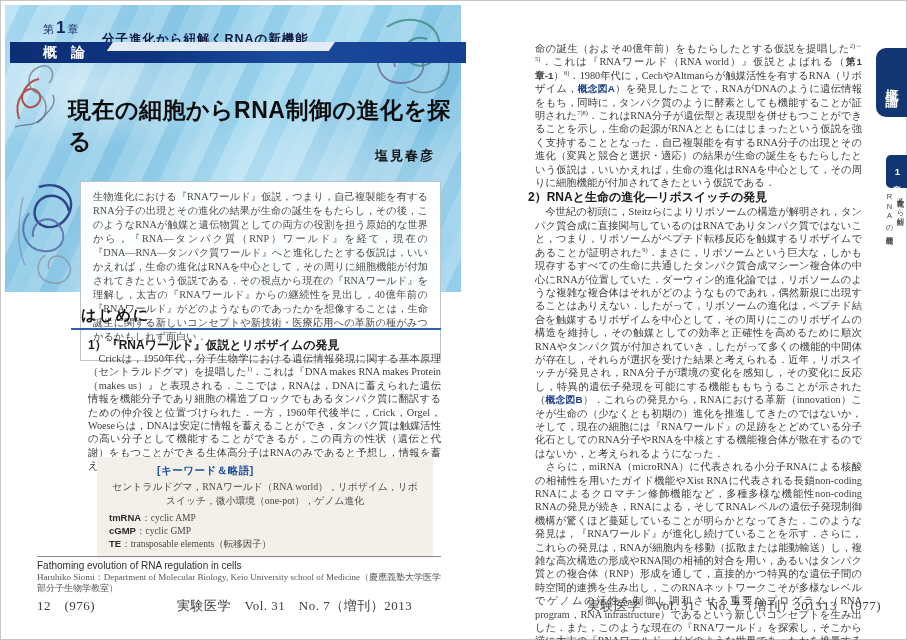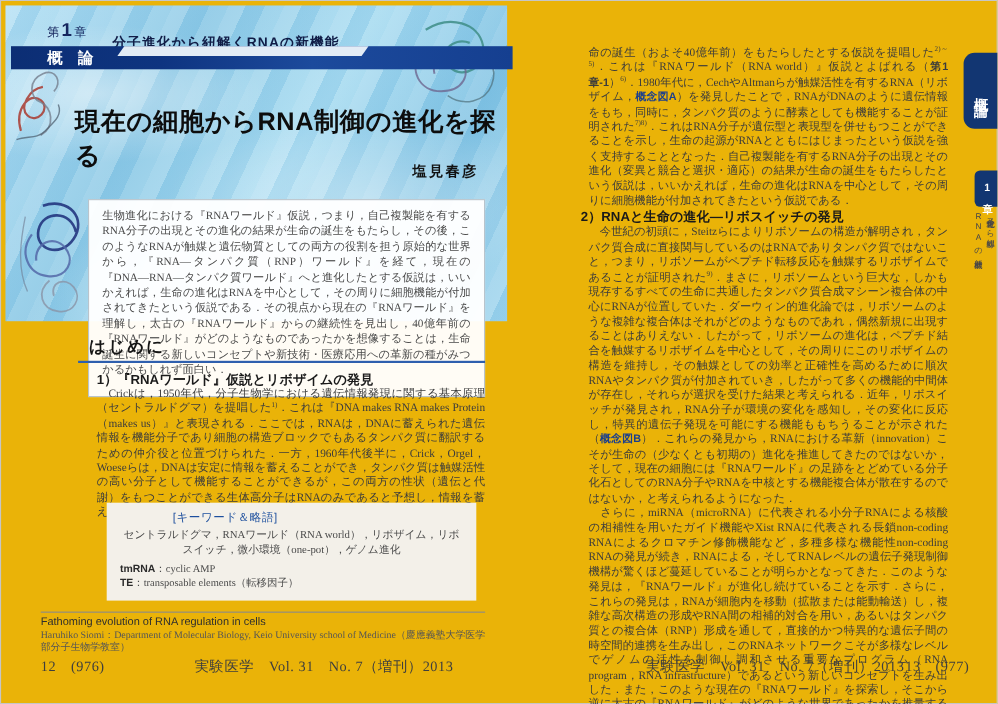--- a/index.html
+++ b/index.html
@@ -1,18 +1,18 @@
 <!DOCTYPE html>
 <html><head>
 <meta charset="utf-8">
 <style>
   html,body{margin:0;padding:0;background:#e9e9e9;}
   #canvas{
     position:relative;width:907px;height:640px;margin:0 auto;
-    background:#eab308;box-shadow:inset 0 0 0 1px #c6c6c6;
+    background:#ffffff;box-shadow:inset 0 0 0 1px #c6c6c6;
     font-family:"Liberation Serif","DejaVu Serif",serif;
     color:#3a3a3a;overflow:hidden;
   }
   .abs{position:absolute;}
   .sans{font-family:"Liberation Sans","DejaVu Sans",sans-serif;}
 
   
   #hero{
     left:5px;top:5px;width:456px;height:287px;
     background:
@@ -49,21 +49,21 @@
   #intro-rule{left:71px;top:328px;width:370px;height:2px;background:#2e5fae;}
   #sub1-heading{left:88px;top:337px;font-size:12px;font-weight:bold;color:#1a1a1a;}
   #left-p1{
     left:88px;top:352px;width:353px;
     font-size:10.3px;line-height:13.4px;text-align:justify;color:#3c3c3c;
   }
   #keyword-box{
     left:97px;top:457px;width:336px;box-sizing:border-box;
     background:#f3f0e9;padding:7px 12px 8px 12px;
   }
-  #keyword-title{font-size:10.5px;font-weight:normal;color:#1d4f9e;letter-spacing:.5px;padding-left:48px;}
+  #keyword-title{font-size:10.5px;font-weight:bold;color:#1d4f9e;letter-spacing:.5px;padding-left:48px;}
   #keyword-terms{font-size:9.8px;line-height:13.5px;color:#4a4a4a;margin-top:2px;text-align:center;}
   #abbr-list{margin-top:5px;font-size:9.5px;line-height:12.8px;color:#4a4a4a;}
   .abbr-name{font-weight:bold;color:#2b2b2b;font-family:"Liberation Sans","DejaVu Sans",sans-serif;}
   #footnote-rule{left:37px;top:556px;width:404px;height:1px;background:#8a8a8a;}
   #footnote-en-title{left:37px;top:560px;font-size:10px;color:#2e2e2e;}
   #footnote-affil{left:37px;top:572px;width:404px;font-size:9px;line-height:10.5px;color:#555;text-align:justify;}
   .pg-footer{font-size:13px;color:#3e3e3e;letter-spacing:.5px;}
   #footer-left-no{left:37px;top:597px;}
   #footer-left-journal{left:177px;top:597px;}
   #footer-right-journal{left:587px;top:597px;}
@@ -152,20 +152,21 @@
   <div class="abs sans" id="intro-heading">はじめに</div>
   <div class="abs" id="intro-rule"></div>
   <div class="abs sans" id="sub1-heading">1）『RNAワールド』仮説とリボザイムの発見</div>
   <div class="abs" id="left-p1"><span>　Crickは，1950年代，分子生物学における遺伝情報発現に関する基本原理（セントラルドグマ）を提唱した</span><span class="seg-sup">1)</span><span>．これは『DNA makes RNA makes Protein（makes us）』と表現される．ここでは，RNAは，DNAに蓄えられた遺伝情報を機能分子であり細胞の構造ブロックでもあるタンパク質に翻訳するための仲介役と位置づけられた．一方，1960年代後半に，Crick，Orgel，Woeseらは，DNAは安定に情報を蓄えることができ，タンパク質は触媒活性の高い分子として機能することができるが，この両方の性状（遺伝と代謝）をもつことができる生体高分子はRNAのみであると予想し，情報を蓄えかつ自分自身を複製する酵素として機能するRNAの出現が生</span></div>
 
   <div class="abs" id="keyword-box">
     <div class="sans" id="keyword-title">[キーワード＆略語]</div>
     <div id="keyword-terms">セントラルドグマ，RNAワールド（RNA world），リボザイム，リボスイッチ，微小環境（one-pot），ゲノム進化</div>
     <div id="abbr-list">
       <div><span class="abbr-name">tmRNA</span><span>：</span><span>cyclic AMP</span></div>
+      <div><span class="abbr-name">cGMP</span><span>：</span><span>cyclic GMP</span></div>
       <div><span class="abbr-name">TE</span><span>：</span><span>transposable elements（転移因子）</span></div>
     </div>
   </div>
 
   <div class="abs" id="footnote-rule"></div>
   <div class="abs sans" id="footnote-en-title">Fathoming evolution of RNA regulation in cells</div>
   <div class="abs" id="footnote-affil">Haruhiko Siomi：Department of Molecular Biology, Keio University school of Medicine（慶應義塾大学医学部分子生物学教室）</div>
 
   <div class="abs pg-footer" id="footer-left-no">12　(976)</div>
   <div class="abs pg-footer" id="footer-left-journal">実験医学　Vol. 31　No. 7（増刊）2013</div>

